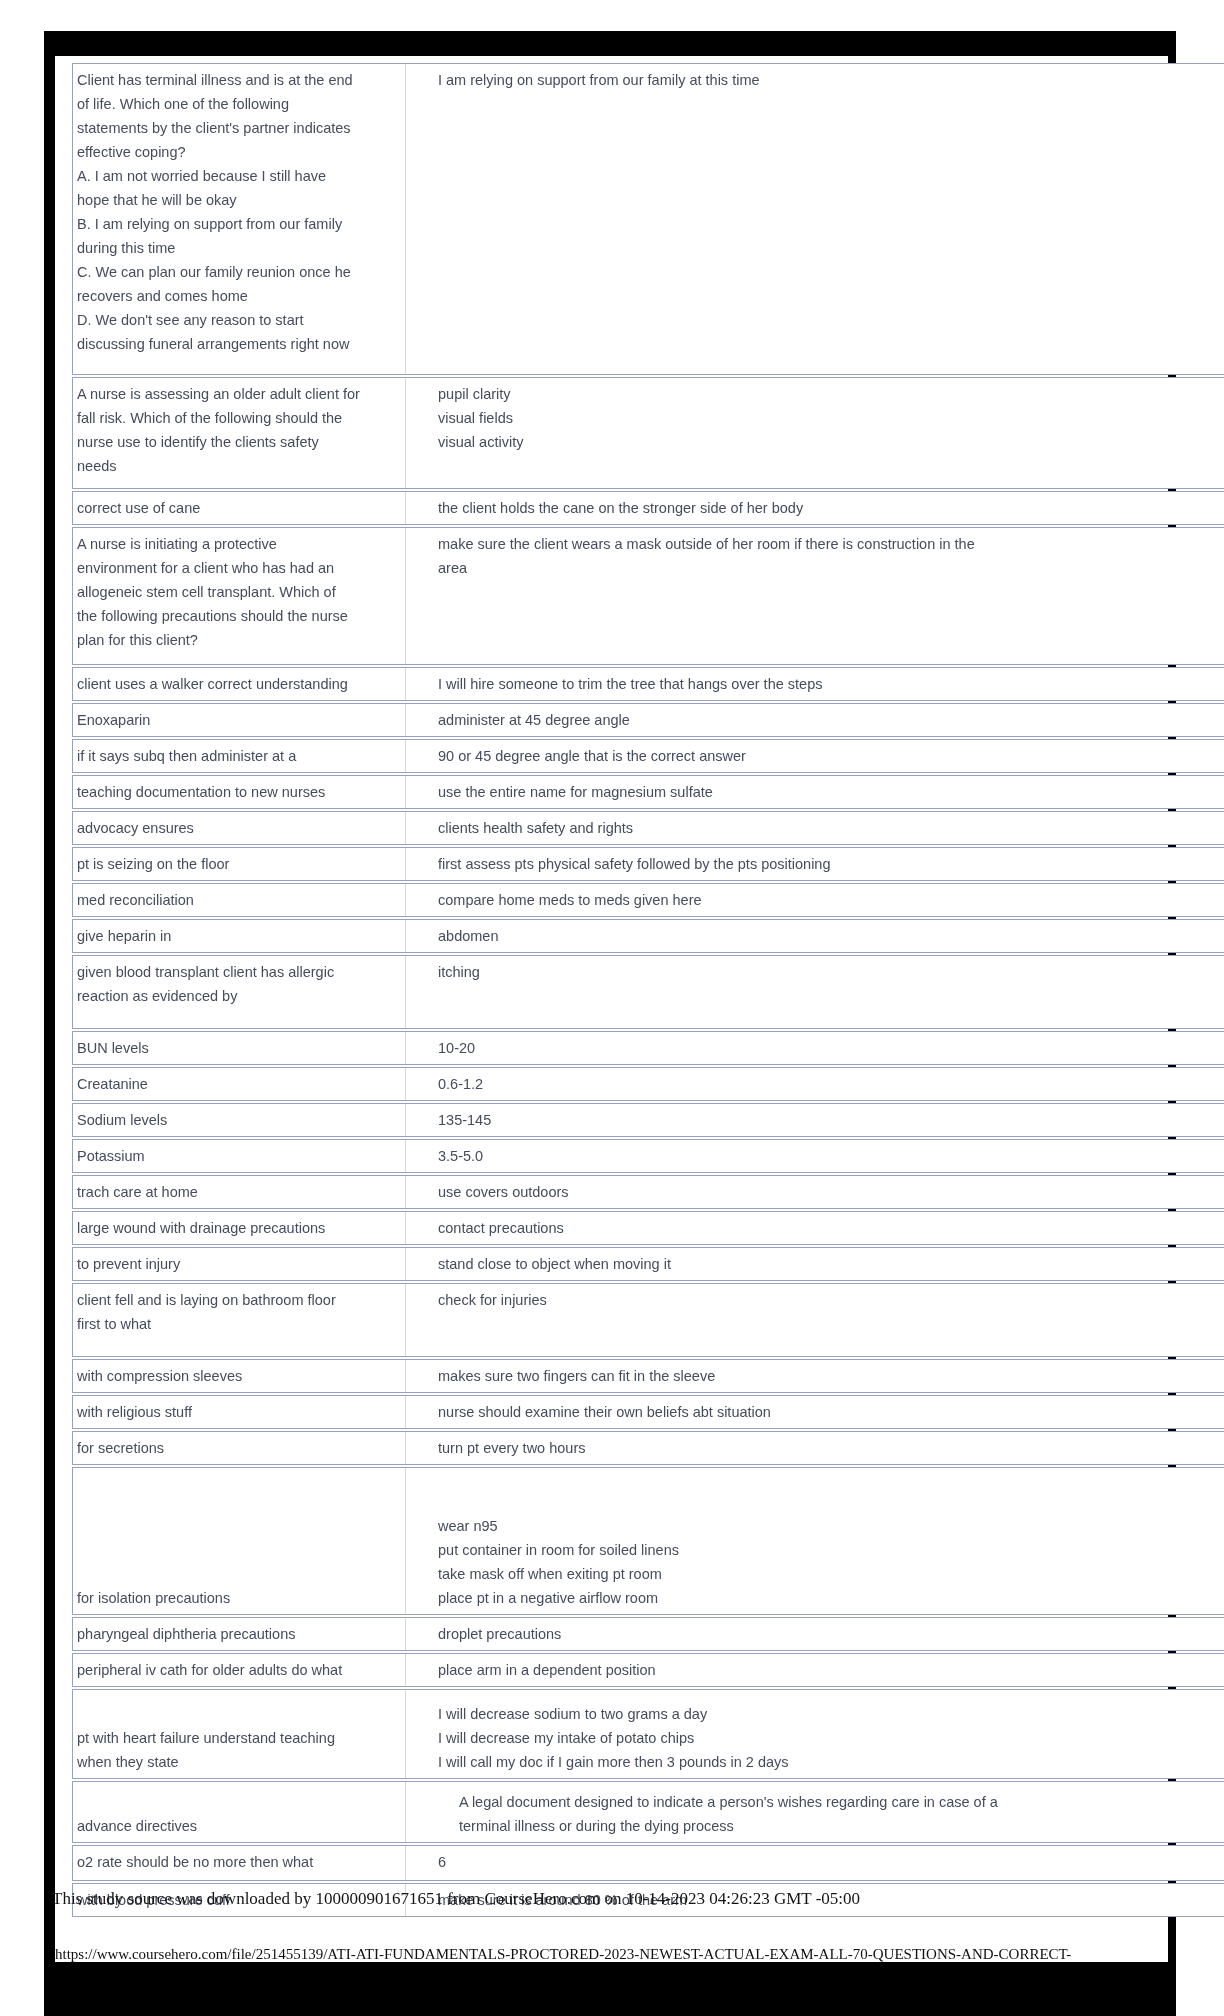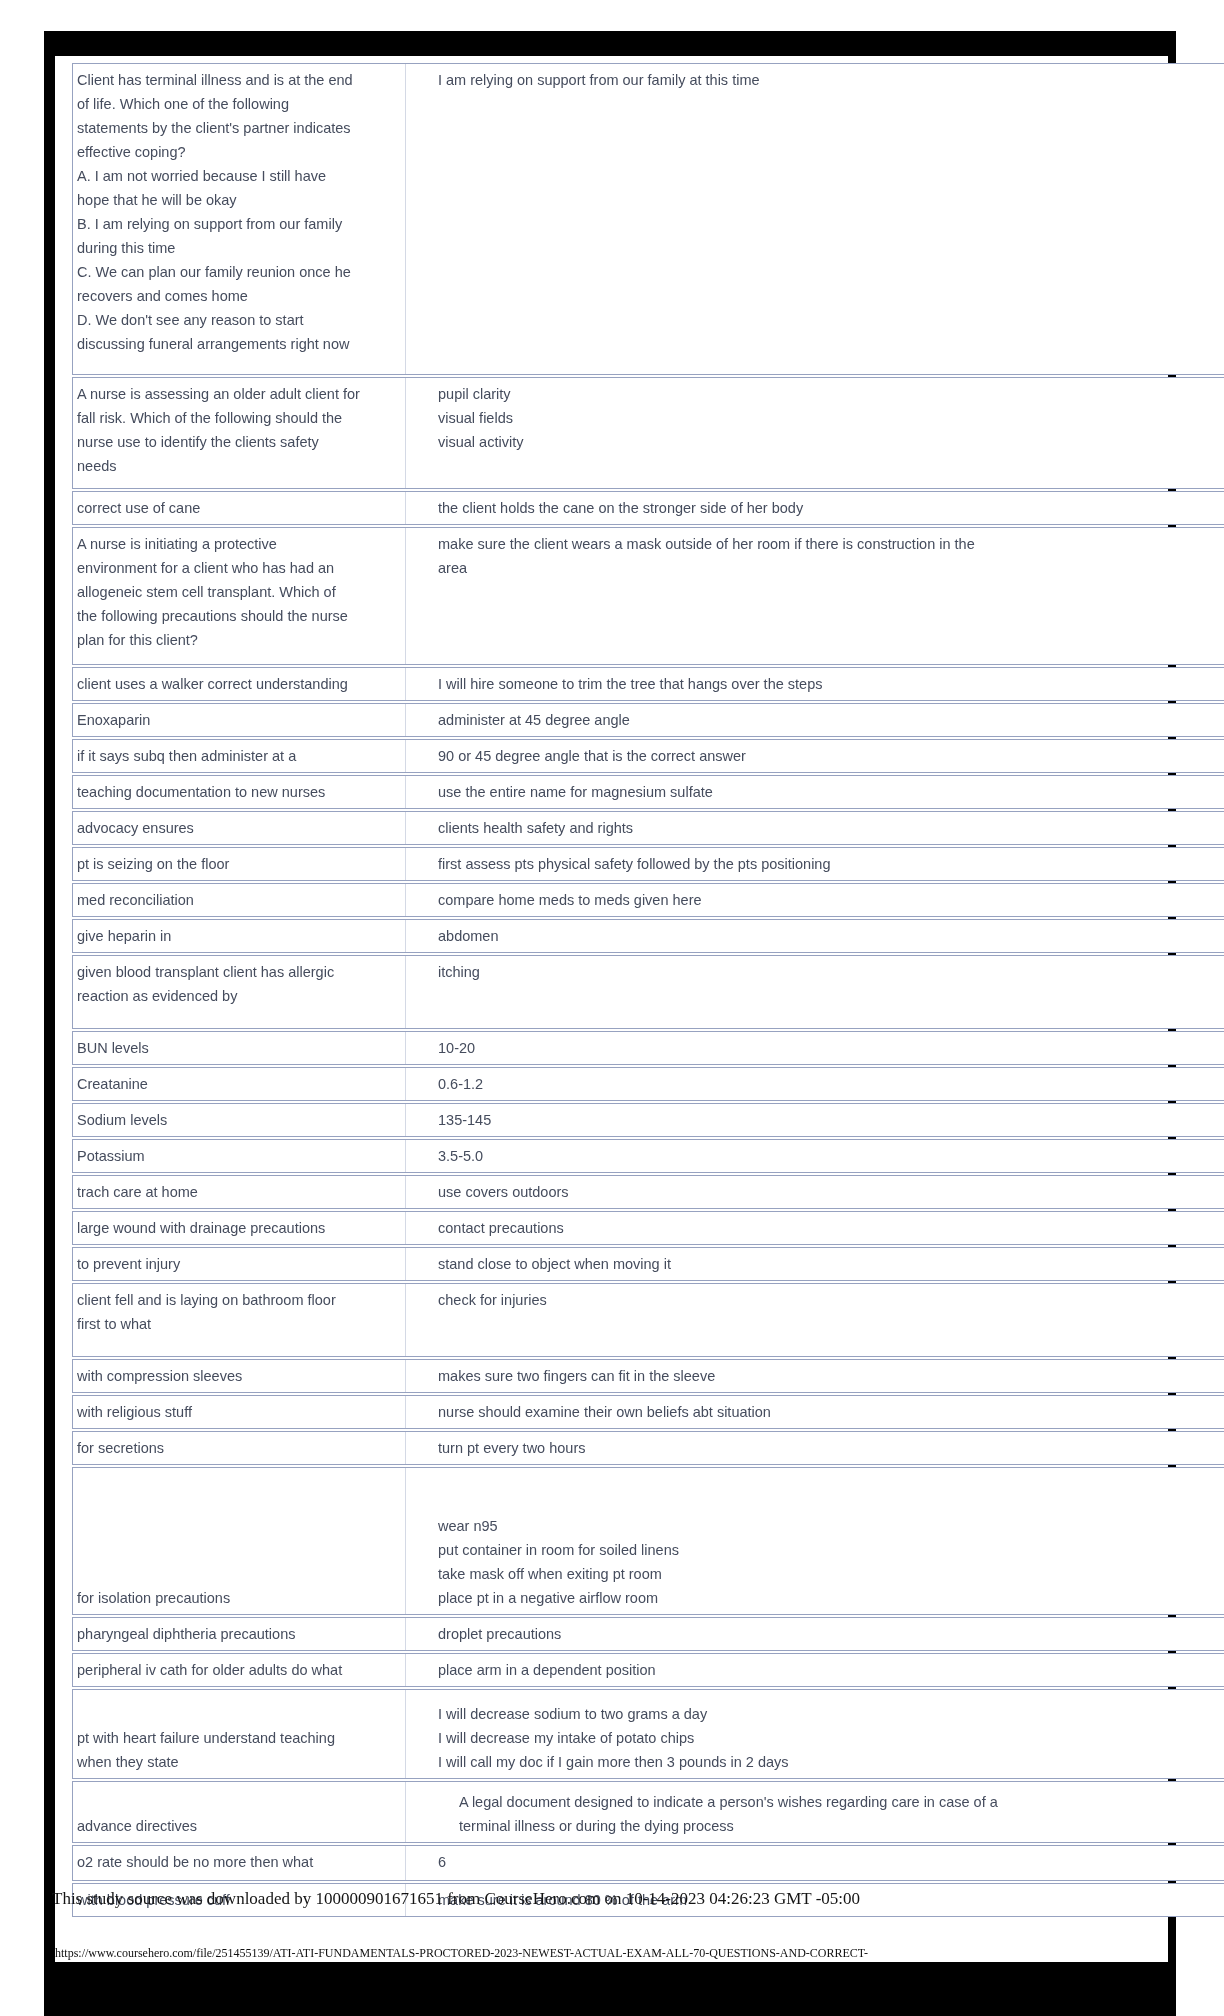--- a/index.html
+++ b/index.html
@@ -16,21 +16,21 @@
   .a{flex:1;box-sizing:border-box;padding:4px 10px 4px 32px;
      display:flex;flex-direction:column;justify-content:flex-start;}
   .row.center .q,.row.center .a{justify-content:flex-end;}
   .cell-text{white-space:pre-line;font-size:14.5px;line-height:24px;color:#454c5d;}
   .watermark{
     position:absolute;left:52px;top:1889px;z-index:6;pointer-events:none;
     font-family:"Liberation Serif","DejaVu Serif",serif;font-size:17px;color:#141414;white-space:nowrap;
   }
   .doc-url{
     position:absolute;left:55px;top:1946px;z-index:6;
-    font-family:"Liberation Serif","DejaVu Serif",serif;font-size:12px;color:#101010;white-space:nowrap;
+    font-family:"Liberation Serif","DejaVu Serif",serif;font-size:15px;color:#101010;white-space:nowrap;
   }
 </style>
 </head>
 <body>
 
 <div class="frame"></div>
 <div class="page"></div>
 
 <div class="qa-table" id="qa-table">
   <div class="row" style="min-height: 312px;">

